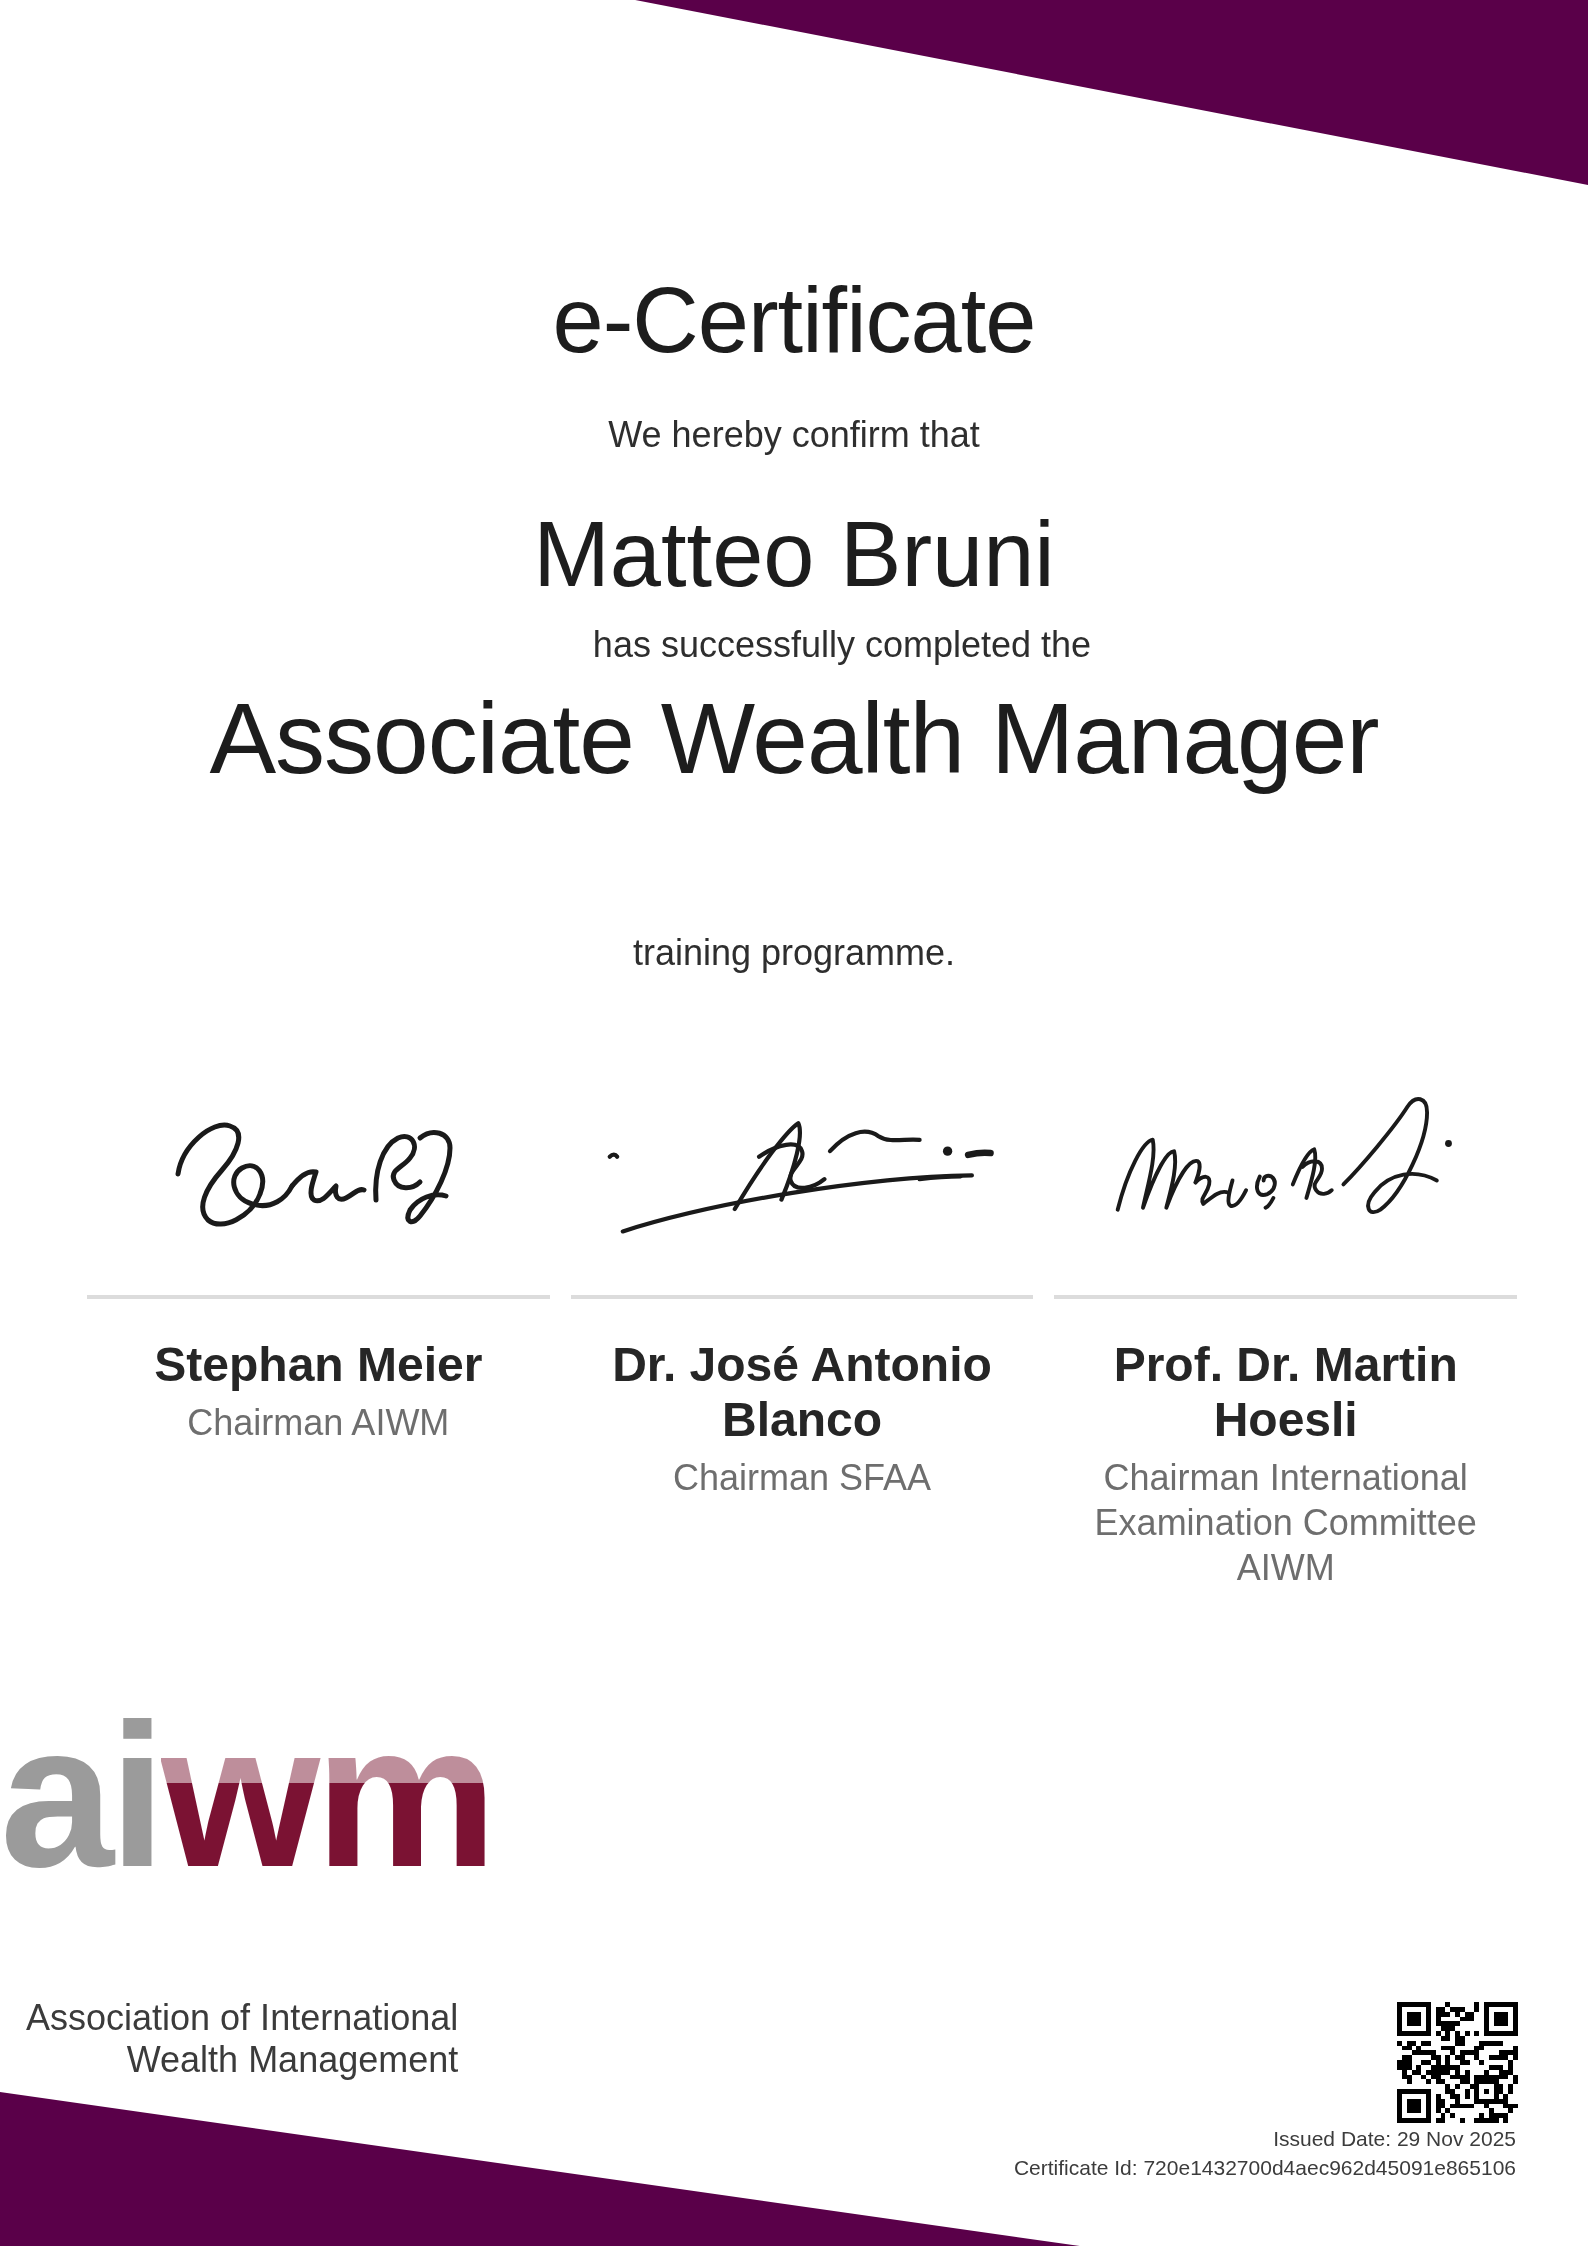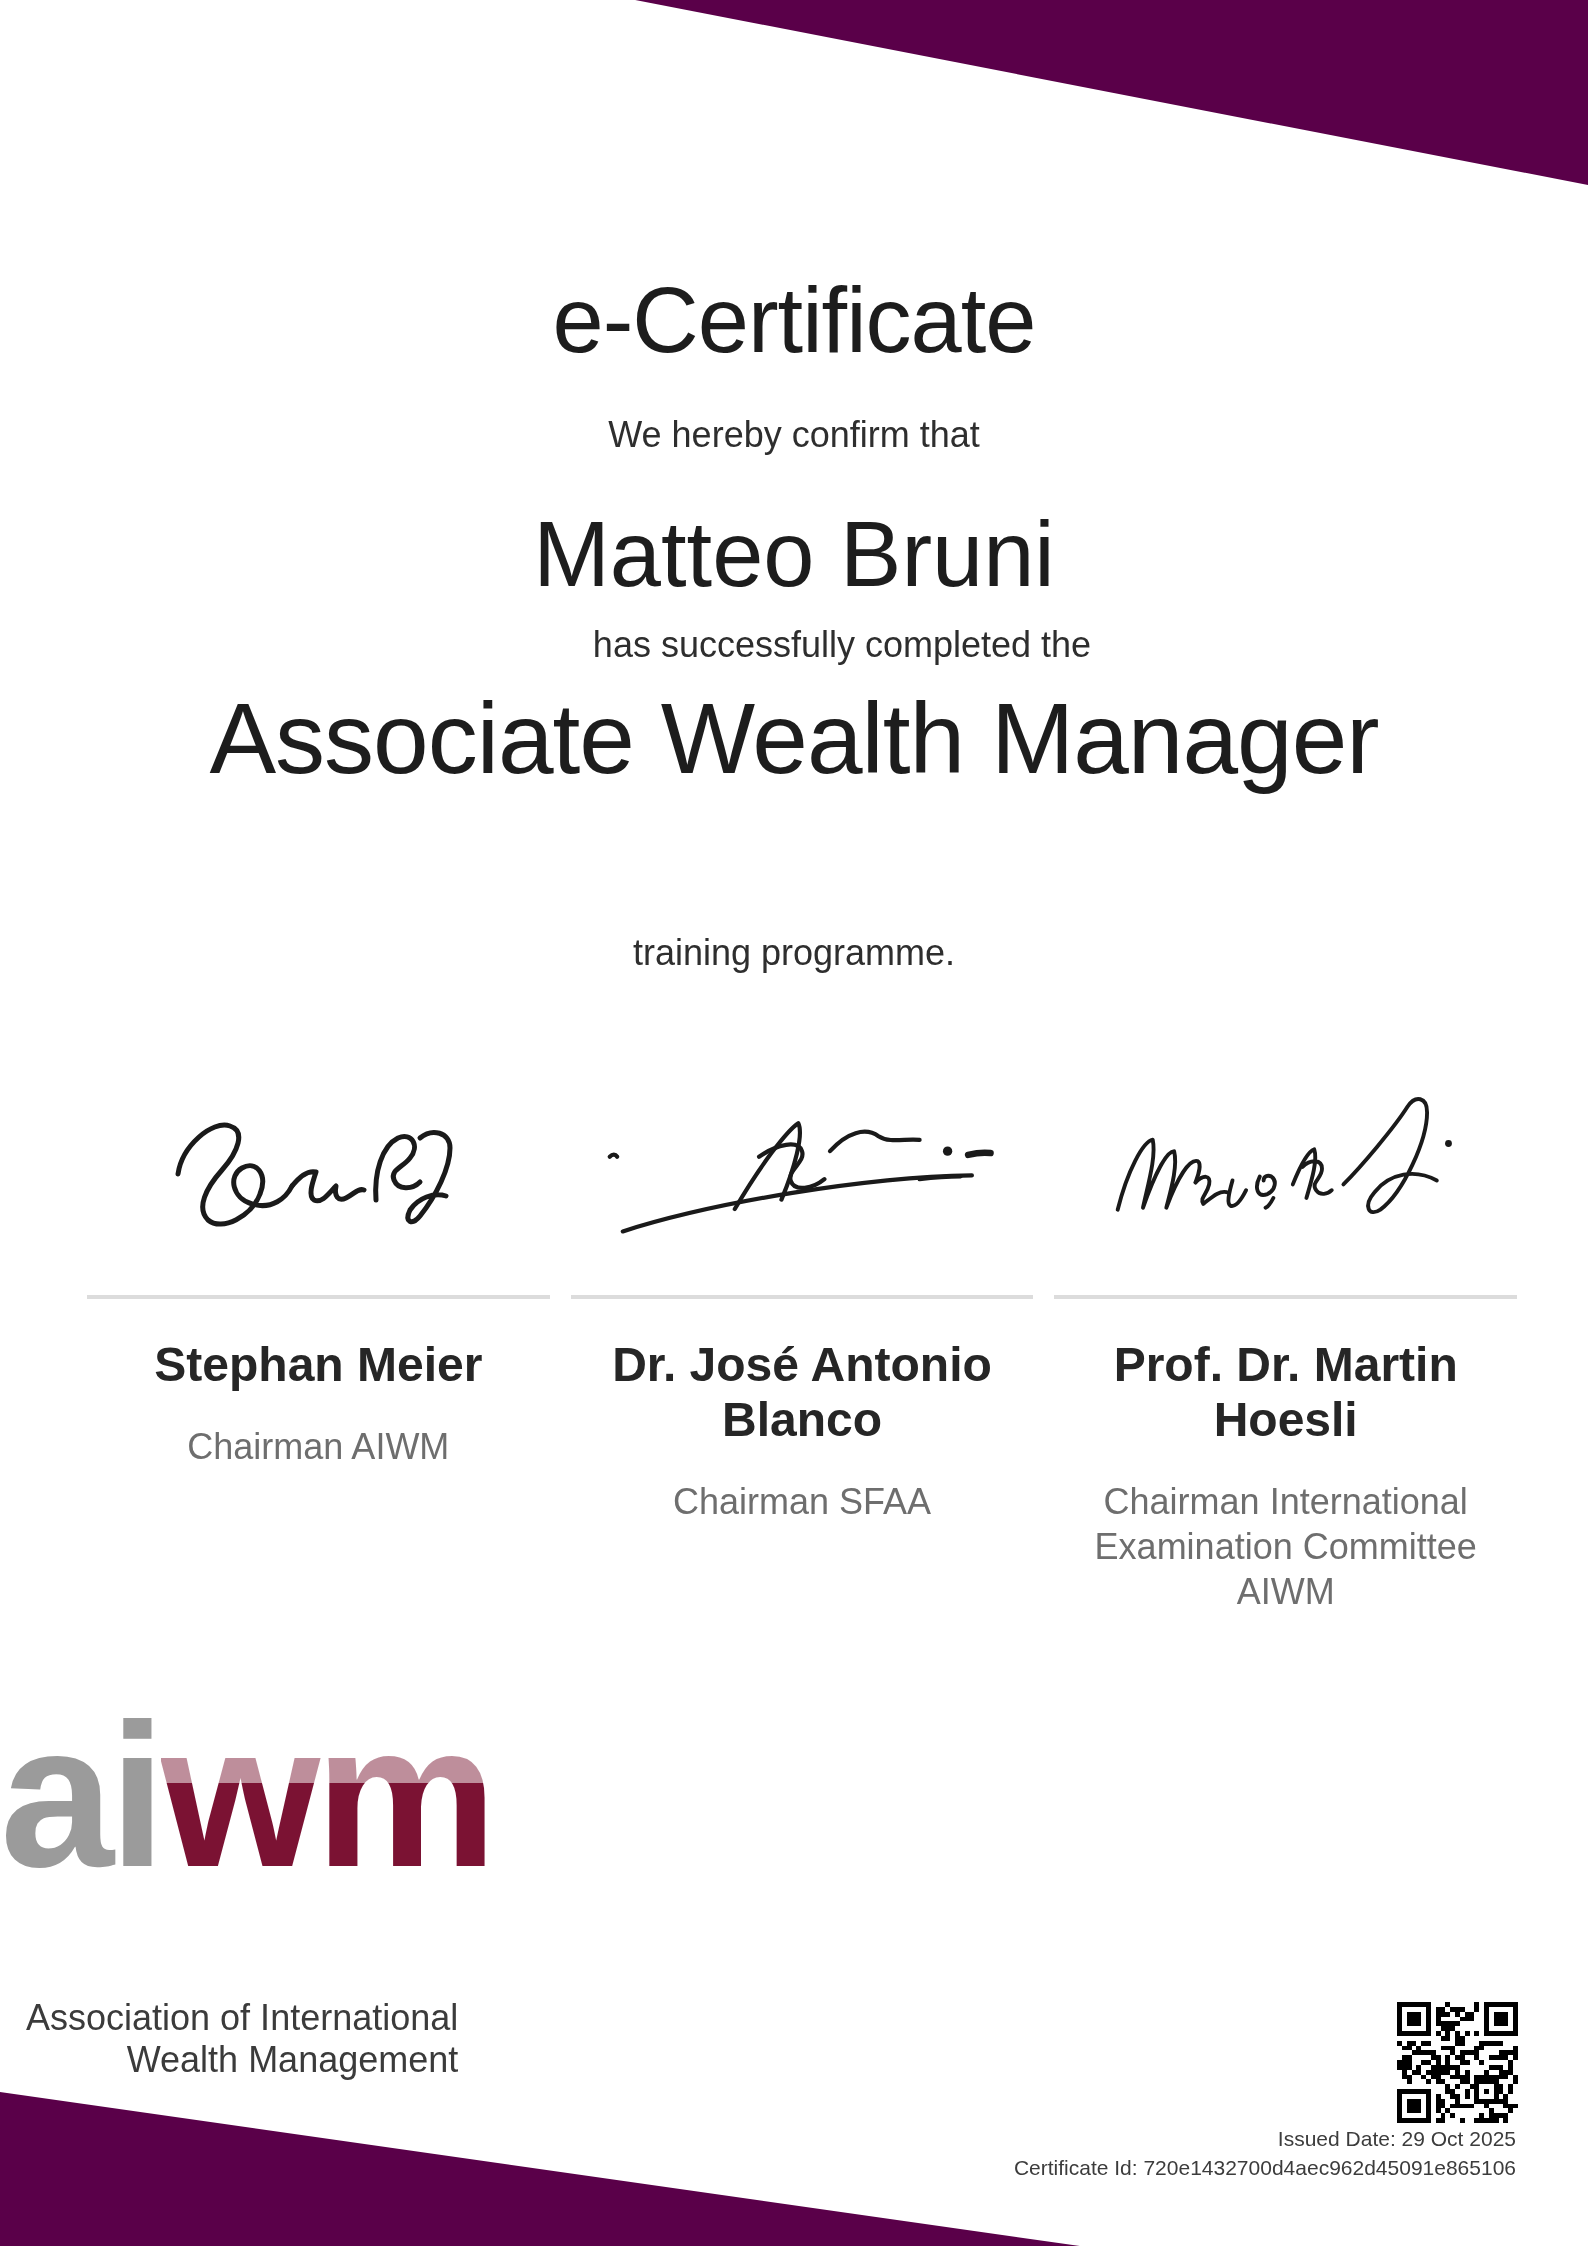--- a/index.html
+++ b/index.html
@@ -25,21 +25,21 @@
   .programme{top:682px;font-size:100px;line-height:1.13;color:var(--heading-text,#1D1D1D);letter-spacing:-1px;}
   .training{top:932px;font-size:36px;}
 
   .sig-row{position:absolute;top:1080px;left:87px;width:1430px;display:flex;gap:21px;}
   .sig-col{flex:1 1 0;min-width:0;display:flex;flex-direction:column;align-items:center;text-align:center;}
   .sig-area{height:215px;width:100%;display:flex;align-items:flex-end;justify-content:center;
             padding-bottom:58px;box-sizing:border-box;}
   .sig-area svg{stroke:var(--ink,#1A1A1A);fill:none;stroke-linecap:round;stroke-linejoin:round;}
   .sig-divider{width:100%;border-top:4px solid var(--divider,#DCDCDC);height:0;}
   .sig-name{margin-top:38px;font-size:48px;font-weight:bold;line-height:1.15;color:#262626;width:100%;}
-  .sig-title{margin-top:32px;font-size:36px;line-height:1.25;color:var(--muted-text,#6E6E6E);width:100%;}
+  .sig-title{margin-top:8px;font-size:36px;line-height:1.25;color:var(--muted-text,#6E6E6E);width:100%;}
 
   .logo-row{position:absolute;top:1692px;left:0;width:100%;display:flex;justify-content:center;align-items:flex-start;flex-direction:column;}
   .logo-word{font-size:205px;line-height:1;font-weight:bold;letter-spacing:-0.025em;white-space:nowrap;}
   .logo-ai{color:var(--logo-gray,#9B9B9B);}
   .logo-wm{
     background:linear-gradient(var(--logo-maroon-light,#BE8E9B) 0 45%, var(--logo-maroon,#7B1233) 45% 100%);
     -webkit-background-clip:text;background-clip:text;color:transparent;
   }
   .logo-caption{margin-left:26px;margin-top:100px;font-size:36px;line-height:1.18;
                 color:var(--logo-caption-text,#3B3B3B);text-align:right;}
@@ -344,17 +344,17 @@
           <rect x="17" y="24" width="1" height="1"></rect>
           <rect x="18" y="24" width="1" height="1"></rect>
           <rect x="19" y="24" width="1" height="1"></rect>
           <rect x="20" y="24" width="1" height="1"></rect>
           <rect x="22" y="24" width="1" height="1"></rect>
         </g>
       </svg>
   </div>
 
   <div class="footer">
-    <div>Issued Date: 29 Oct 2025</div>
+    <div>Issued Date: 29 Nov 2025</div>
     <div>Certificate Id: 720e1432700d4aec962d45091e865106</div>
   </div>
 
 </div>
 
 </body></html>

